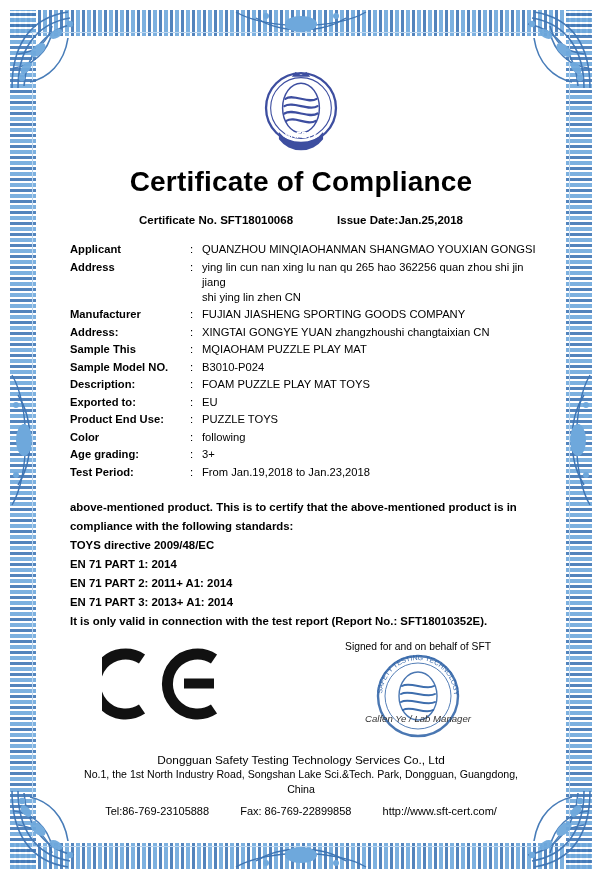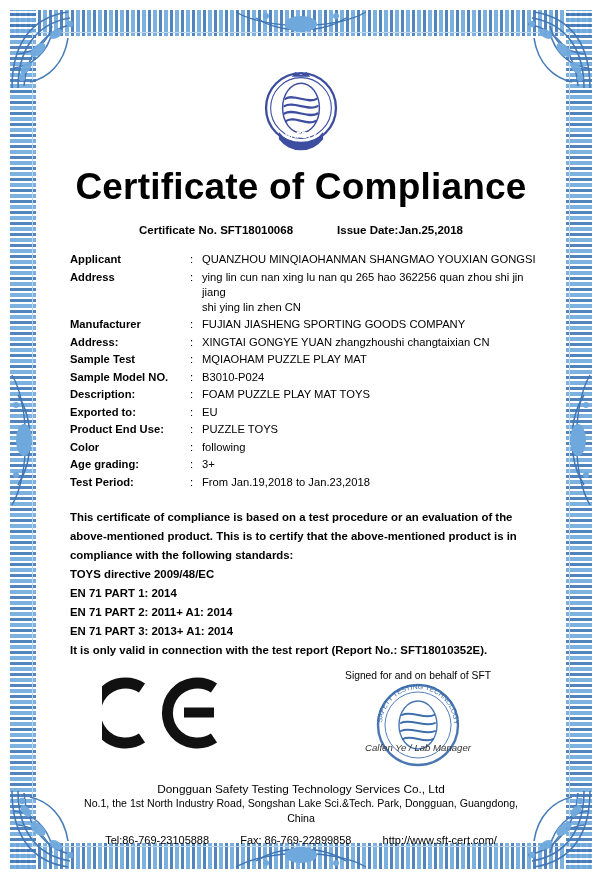--- a/index.html
+++ b/index.html
@@ -91,21 +91,21 @@
   .logo-wrap {
     width: 100%;
     display: flex;
     justify-content: center;
     margin-top: 16px;
   }
 
   .cert-title {
     margin-top: 12px;
     text-align: center;
-    font-size: 37px;
+    font-size: 28px;
     font-weight: bold;
     letter-spacing: .2px;
     color: #000;
     font-family: "Liberation Sans", sans-serif;
   }
 
   .cert-meta {
     margin-top: 16px;
     display: flex;
     justify-content: center;
@@ -384,21 +384,21 @@
         <div class="field-value">FUJIAN JIASHENG SPORTING GOODS COMPANY</div>
       </div>
 
       <div class="field-row">
         <div class="field-label">Address:</div>
         <div class="field-colon">:</div>
         <div class="field-value">XINGTAI GONGYE YUAN zhangzhoushi changtaixian CN</div>
       </div>
 
       <div class="field-row">
-        <div class="field-label">Sample Test</div>
+        <div class="field-label">Sample This</div>
         <div class="field-colon">:</div>
         <div class="field-value">MQIAOHAM PUZZLE PLAY MAT</div>
       </div>
 
       <div class="field-row">
         <div class="field-label">Sample Model NO.</div>
         <div class="field-colon">:</div>
         <div class="field-value">B3010-P024</div>
       </div>
 
@@ -433,21 +433,20 @@
       </div>
 
       <div class="field-row">
         <div class="field-label">Test Period:</div>
         <div class="field-colon">:</div>
         <div class="field-value">From Jan.19,2018 to Jan.23,2018</div>
       </div>
     </div>
 
     <div class="statement">
-      <p>This certificate of compliance is based on a test procedure or an evaluation of the</p>
       <p>above-mentioned product. This is to certify that the above-mentioned product is in</p>
       <p>compliance with the following standards:</p>
       <p class="std-line">TOYS directive 2009/48/EC</p>
       <p class="std-line">EN 71 PART 1: 2014</p>
       <p class="std-line">EN 71 PART 2: 2011+ A1: 2014</p>
       <p class="std-line">EN 71 PART 3: 2013+ A1: 2014</p>
       <p>It is only valid in connection with the test report (Report No.: SFT18010352E).</p>
     </div>
 
     <div class="ce-row">

